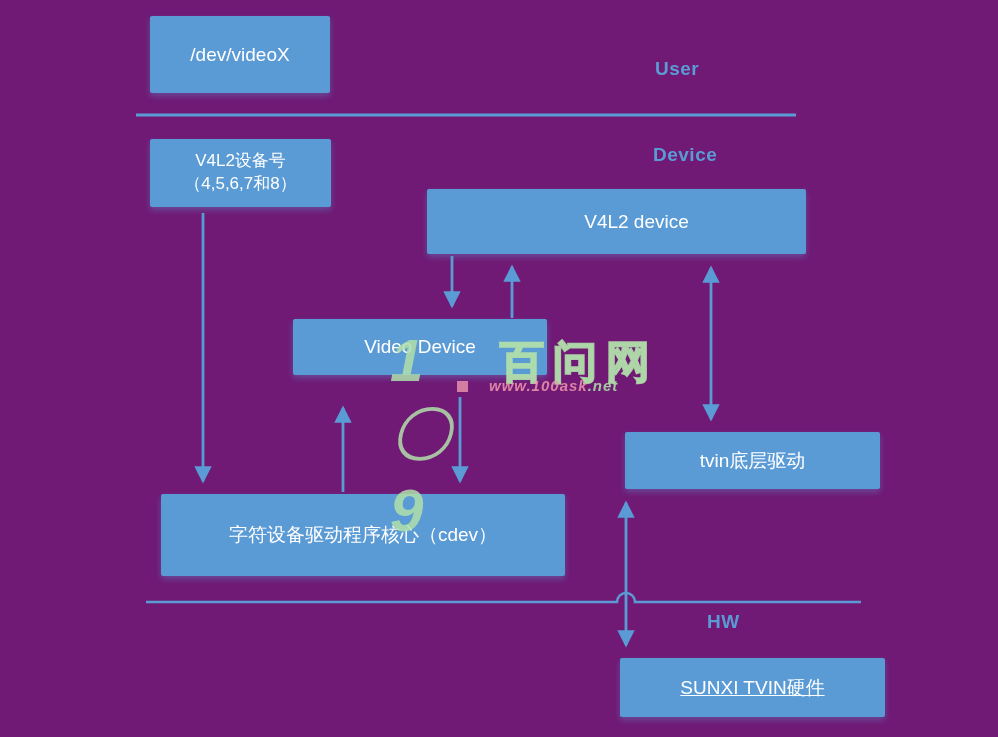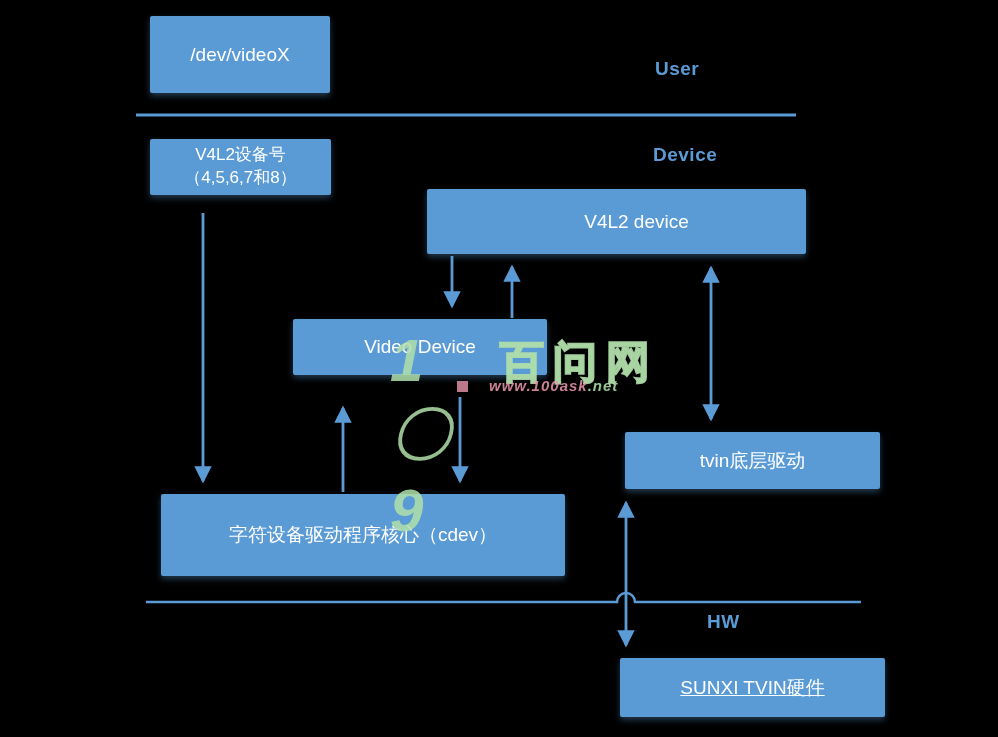--- a/index.html
+++ b/index.html
@@ -1,19 +1,19 @@
 <!DOCTYPE html>
 <html><head>
 <meta charset="utf-8">
 <style>
   html,body{margin:0;padding:0;background:#ffffff;}
   #canvas{
     position:relative;
     width:998px;height:737px;
-    background:#000000;
+    background:#701a75;
     font-family:"Liberation Sans", sans-serif;
     overflow:hidden;
   }
   .node{
     position:absolute;
     background:#5b9bd5;
     color:#ffffff;
     display:flex;
     flex-direction:column;
     align-items:center;
@@ -95,21 +95,21 @@
   </svg>
 
   <div class="layer-label" style="left:655px;top:58px;">User</div>
   <div class="layer-label" style="left:653px;top:144px;">Device</div>
   <div class="layer-label" style="left:707px;top:611px;">HW</div>
 
   <div class="node" style="left:150px;top:16px;width:180px;height:77px;">
     <span>/dev/videoX</span>
   </div>
 
-  <div class="node" style="left:150px;top:139px;width:181px;height:56px;font-size:17px;">
+  <div class="node" style="left:150px;top:139px;width:181px;height:68px;font-size:17px;">
     <span>V4L2设备号</span>
     <span>（4,5,6,7和8）</span>
   </div>
 
   <div class="node" style="left:427px;top:189px;width:339px;height:65px;padding-left:40px;">
     <span>V4L2 device</span>
   </div>
 
   <div class="node" style="left:293px;top:319px;width:254px;height:56px;">
     <span>Video Device</span>

